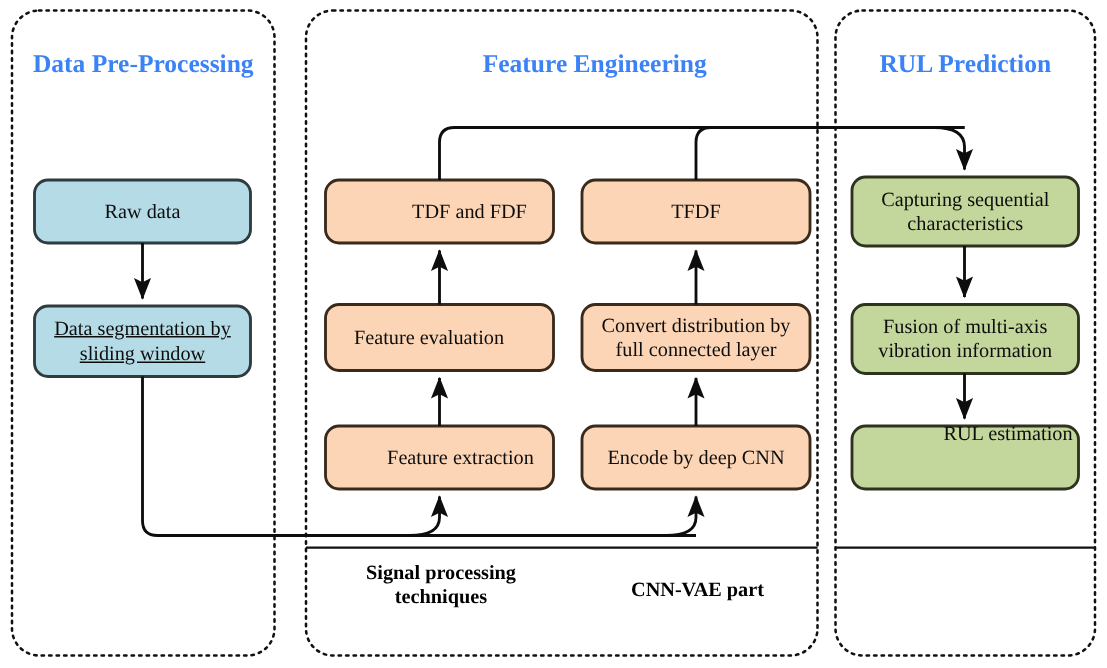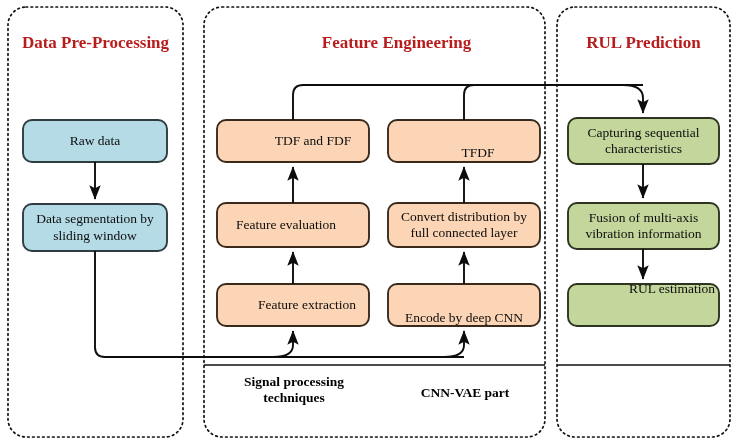--- a/index.html
+++ b/index.html
@@ -1,21 +1,21 @@
 <!DOCTYPE html>
 <html><head>
 <meta charset="utf-8">
 <style>
   html,body{margin:0;padding:0;background:#ffffff;}
   body{width:738px;height:445px;position:relative;overflow:hidden;
        font-family:"Liberation Serif","DejaVu Serif",serif;}
   #stage{position:relative;width:738px;height:445px;}
   svg#canvas{position:absolute;left:0;top:0;width:738px;height:445px;}
   .panel-title{font-family:"Liberation Serif","DejaVu Serif",serif;font-weight:bold;
-               font-size:17px;color:#b91c1c;text-align:center;white-space:nowrap;}
+               font-size:17px;color:#3b82f6;text-align:center;white-space:nowrap;}
   .part-label{font-family:"Liberation Serif","DejaVu Serif",serif;font-weight:bold;
               font-size:13.5px;color:#000;text-align:center;line-height:1.18;}
   .node-label{font-family:"Liberation Serif","DejaVu Serif",serif;font-weight:normal;
               font-size:13.5px;color:#0d0d0d;text-align:center;line-height:1.2;}
   .abs{position:absolute;}
   .ctr{display:flex;align-items:center;justify-content:center;}
 </style>
 </head>
 <body>
 
@@ -86,47 +86,47 @@
   <div class="abs panel-title" style="left:8px;top:33px;width:175px;">Data Pre-Processing</div>
 
   <div class="abs panel-title" style="left:204px;top:33px;width:341px;padding-left:22px;">Feature Engineering</div>
 
   <div class="abs panel-title" style="left:557px;top:33px;width:173px;">RUL Prediction</div>
 
   <div class="abs ctr node-label" style="left:23px;top:120px;width:144px;height:42px;border-radius:12px;">
     <span>Raw data</span>
   </div>
 
-  <div class="abs ctr node-label" style="left:23px;top:204px;width:144px;height:47px;flex-direction:column;">
+  <div class="abs ctr node-label" style="left:23px;top:204px;width:144px;height:47px;flex-direction:column;text-decoration:underline;">
     <span>Data segmentation by</span>
     <span>sliding window</span>
   </div>
 
   <div class="abs ctr node-label" style="left:217px;top:120px;width:152px;height:42px;margin-left:20px;">
     <span>TDF and FDF</span>
   </div>
 
-  <div class="abs ctr node-label" style="left:388px;top:132px;width:180px;height:42px;">
+  <div class="abs ctr node-label" style="left:388px;top:120px;width:152px;height:42px;">
     <span>TFDF</span>
   </div>
 
   <div class="abs ctr node-label" style="left:202px;top:203px;width:168px;height:44px;">
     <span>Feature evaluation</span>
   </div>
 
   <div class="abs ctr node-label" style="left:388px;top:203px;width:152px;height:44px;flex-direction:column;">
     <span>Convert distribution by</span>
     <span>full connected layer</span>
   </div>
 
   <div class="abs ctr node-label" style="left:217px;top:284px;width:180px;height:42px;">
     <span>Feature extraction</span>
   </div>
 
-  <div class="abs ctr node-label" style="left:388px;top:284px;width:152px;height:42px;align-items:flex-end;">
+  <div class="abs ctr node-label" style="left:388px;top:284px;width:152px;height:42px;">
     <span>Encode by deep CNN</span>
   </div>
 
   <div class="abs ctr node-label" style="left:568px;top:118px;width:151px;height:46px;flex-direction:column;">
     <span>Capturing sequential</span>
     <span>characteristics</span>
   </div>
 
   <div class="abs ctr node-label" style="left:568px;top:203px;width:151px;height:46px;flex-direction:column;">
     <span>Fusion of multi-axis</span>

